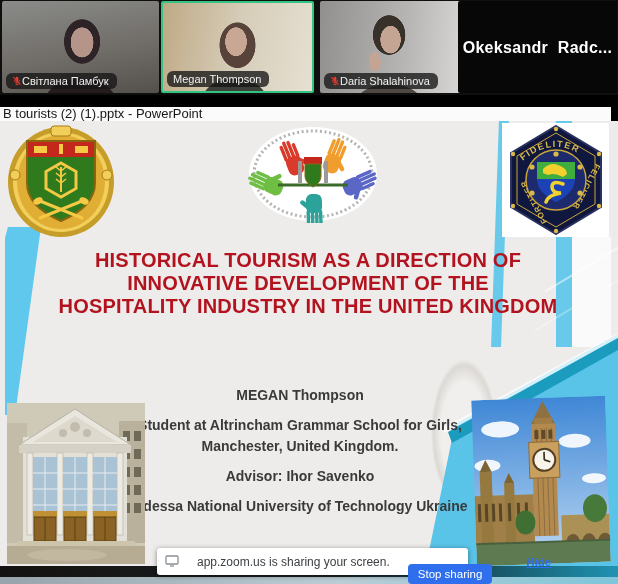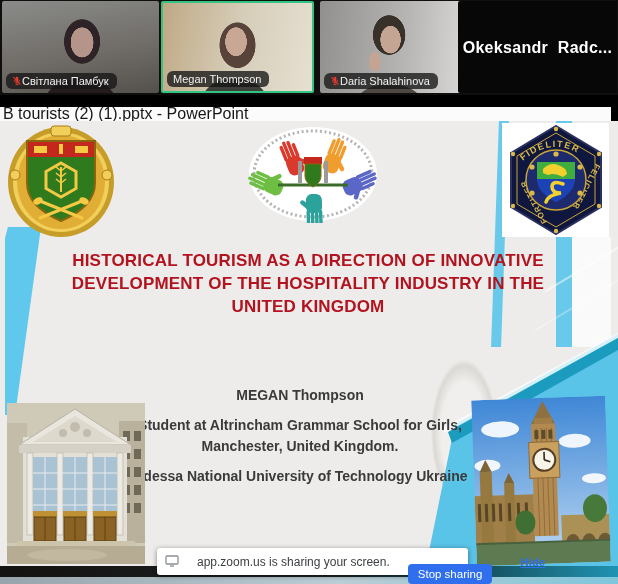--- a/index.html
+++ b/index.html
@@ -30,63 +30,63 @@
     radial-gradient(ellipse 54px 30px at 48% 110%, #4e4a43 59%, rgba(0,0,0,0) 61%),
     linear-gradient(95deg,#91908e 0%,#b8b6b4 60%,#dad8d6 100%);}
   .plabel{position:absolute;left:4px;bottom:4px;display:flex;align-items:center;
           background:rgba(22,22,22,.78);border-radius:6px;padding:2px 8px 2px 6px;
           color:#f1f1f1;font-size:11px;white-space:nowrap;}
   .micwrap{display:flex;align-items:center;}
   .t4name{position:absolute;left:0;top:38px;width:100%;text-align:center;color:#fff;
           font-size:16px;font-weight:bold;word-spacing:5px;letter-spacing:.3px;}
   
   .pp-bar{position:absolute;left:0;top:107px;width:611px;height:14px;background:#fbfbfb;}
-  .pp-bar span{position:absolute;left:3px;top:0;font-size:16px;line-height:14px;color:#161616;}
+  .pp-bar span{position:absolute;left:3px;top:0;font-size:13px;line-height:14px;color:#161616;}
   
   .slide{position:absolute;left:0;top:121px;width:618px;height:445px;background:#edecea;overflow:hidden;}
   .bandA{position:absolute;left:495px;top:0;width:10px;height:226px;background:#68c9ea;transform:skewX(-2deg);}
   .bandB{position:absolute;left:556px;top:0;width:16px;height:226px;background:#68c9ea;}
   .badge-card{position:absolute;left:502px;top:2px;width:107px;height:114px;background:#fff;}
   .white-b{position:absolute;left:572px;top:116px;width:39px;height:110px;background:#fafafa;}
   .left-band{position:absolute;left:5px;top:106px;width:36px;height:188px;background:#5fc8ec;
              clip-path:polygon(8% 0,100% 0,28% 100%,0 100%,0 6%);}
   .egg{position:absolute;left:418px;top:210px;width:92px;height:204px;
        background:radial-gradient(closest-side,#f0efed 50%,#dcd9d5 66%,rgba(0,0,0,0) 72%);}
   .br-blue{position:absolute;inset:0;background:#59c3e8;
        clip-path:polygon(455px 303px,618px 213px,618px 445px,426px 445px);}
   .br-teal{position:absolute;inset:0;background:#1b9cbe;
        clip-path:polygon(448px 311px,618px 217px,618px 229px,452px 322px);}
   .br-white{position:absolute;inset:0;background:rgba(255,255,255,.75);
        clip-path:polygon(443px 307px,618px 212px,618px 217px,445px 312px);}
   .facet-line{position:absolute;background:rgba(255,255,255,.5);height:2px;}
   .fl1{left:536px;top:136px;width:130px;transform:rotate(-31deg);}
   .fl2{left:524px;top:170px;width:150px;transform:rotate(-31deg);opacity:.6;}
   .slide-title{position:absolute;left:58px;top:128px;width:500px;text-align:center;
-       color:#b2131f;font-weight:bold;font-size:17px;line-height:23px;letter-spacing:.2px;}
+       color:#b2131f;font-weight:bold;font-size:20px;line-height:23px;letter-spacing:.2px;}
   .slide-body{position:absolute;left:122px;top:264px;width:356px;text-align:center;
        color:#3a3a3a;font-size:14px;line-height:21px;font-weight:600;}
   .slide-body p{margin:0 0 9px 0;}
   .coa{position:absolute;left:7px;top:4px;width:108px;height:112px;}
   .emb{position:absolute;left:238px;top:4px;width:150px;height:98px;}
   .bdg{position:absolute;left:506px;top:4px;width:100px;height:110px;}
   .building{position:absolute;left:7px;top:282px;width:138px;height:161px;}
   .bigben{position:absolute;left:474px;top:277px;width:134px;height:166px;transform:rotate(-2deg);}
   
   .strip1{position:absolute;left:0;top:566px;width:618px;height:11px;
        background:linear-gradient(90deg,#141210 0%,#1c2226 55%,#17505f 78%,#1f93b2 100%);}
   .strip2{position:absolute;left:0;top:577px;width:618px;height:7px;
        background:linear-gradient(90deg,#98a4ab 0%,#bccdd5 55%,#7ec6da 100%);}
   
   .share-bar{position:absolute;left:157px;top:548px;width:311px;height:27px;background:#fff;
        border-radius:3px;box-shadow:0 1px 5px rgba(0,0,0,.45);display:flex;align-items:center;
        padding:0 8px;gap:18px;box-sizing:border-box;z-index:20;}
   .share-msg{font-size:12px;color:#3d4043;white-space:nowrap;}
   .stop-btn{background:#2f6fed;color:#fff;border:none;border-radius:4px;font-size:11.5px;
        padding:4px 10px;font-family:"Liberation Sans",sans-serif;white-space:nowrap;cursor:pointer;margin-top:24px;}
-  .hide-link{color:#2f6fed;font-size:11.5px;text-decoration:underline;font-weight:bold;margin-left:10px;cursor:pointer;}
+  .hide-link{color:#2f6fed;font-size:11.5px;text-decoration:underline;font-weight:bold;margin-left:16px;cursor:pointer;}
 </style>
 </head>
 <body>
 
 <div class="stage">
 
   <div class="video-strip">
 
     <div class="tile t1">
       <div class="vid t1v"></div>
@@ -227,20 +227,21 @@
       <path d="M37,44 q7,-7 15,-4 q9,3 9,9 l-4,3 q-9,-5 -15,-2 l-5,-2 z" fill="#f2d12e"></path>
       <path d="M31,54 h38 c0,15 -19,23 -19,23 c0,0 -19,-8 -19,-23 z" fill="#1b43b5"></path>
       <path d="M57,59 q-11,-4 -11,3 q0,6 9,6 q-13,2 -15,9" stroke="#f2d12e" stroke-width="3.5" fill="none" stroke-linecap="round"></path>
     </svg>
 
     <div class="slide-title">HISTORICAL TOURISM AS A DIRECTION OF INNOVATIVE DEVELOPMENT OF THE HOSPITALITY INDUSTRY IN THE UNITED KINGDOM</div>
 
     <div class="slide-body">
       <p>MEGAN Thompson</p>
       <p>Student at Altrincham Grammar School for Girls, Manchester, United Kingdom.</p>
+      <p>Advisor: Ihor Savenko</p>
       <p>Odessa National University of  Technology Ukraine</p>
     </div>
 
     <svg class="building" viewBox="0 0 138 161">
       <rect width="138" height="161" fill="#cfc9b8"></rect>
       <rect x="112" y="18" width="26" height="122" fill="#b9b19c"></rect>
       <g fill="#6f6a58">
         <rect x="116" y="28" width="7" height="10"></rect>
           <rect x="127" y="28" width="7" height="10"></rect>
         <rect x="116" y="46" width="7" height="10"></rect>

